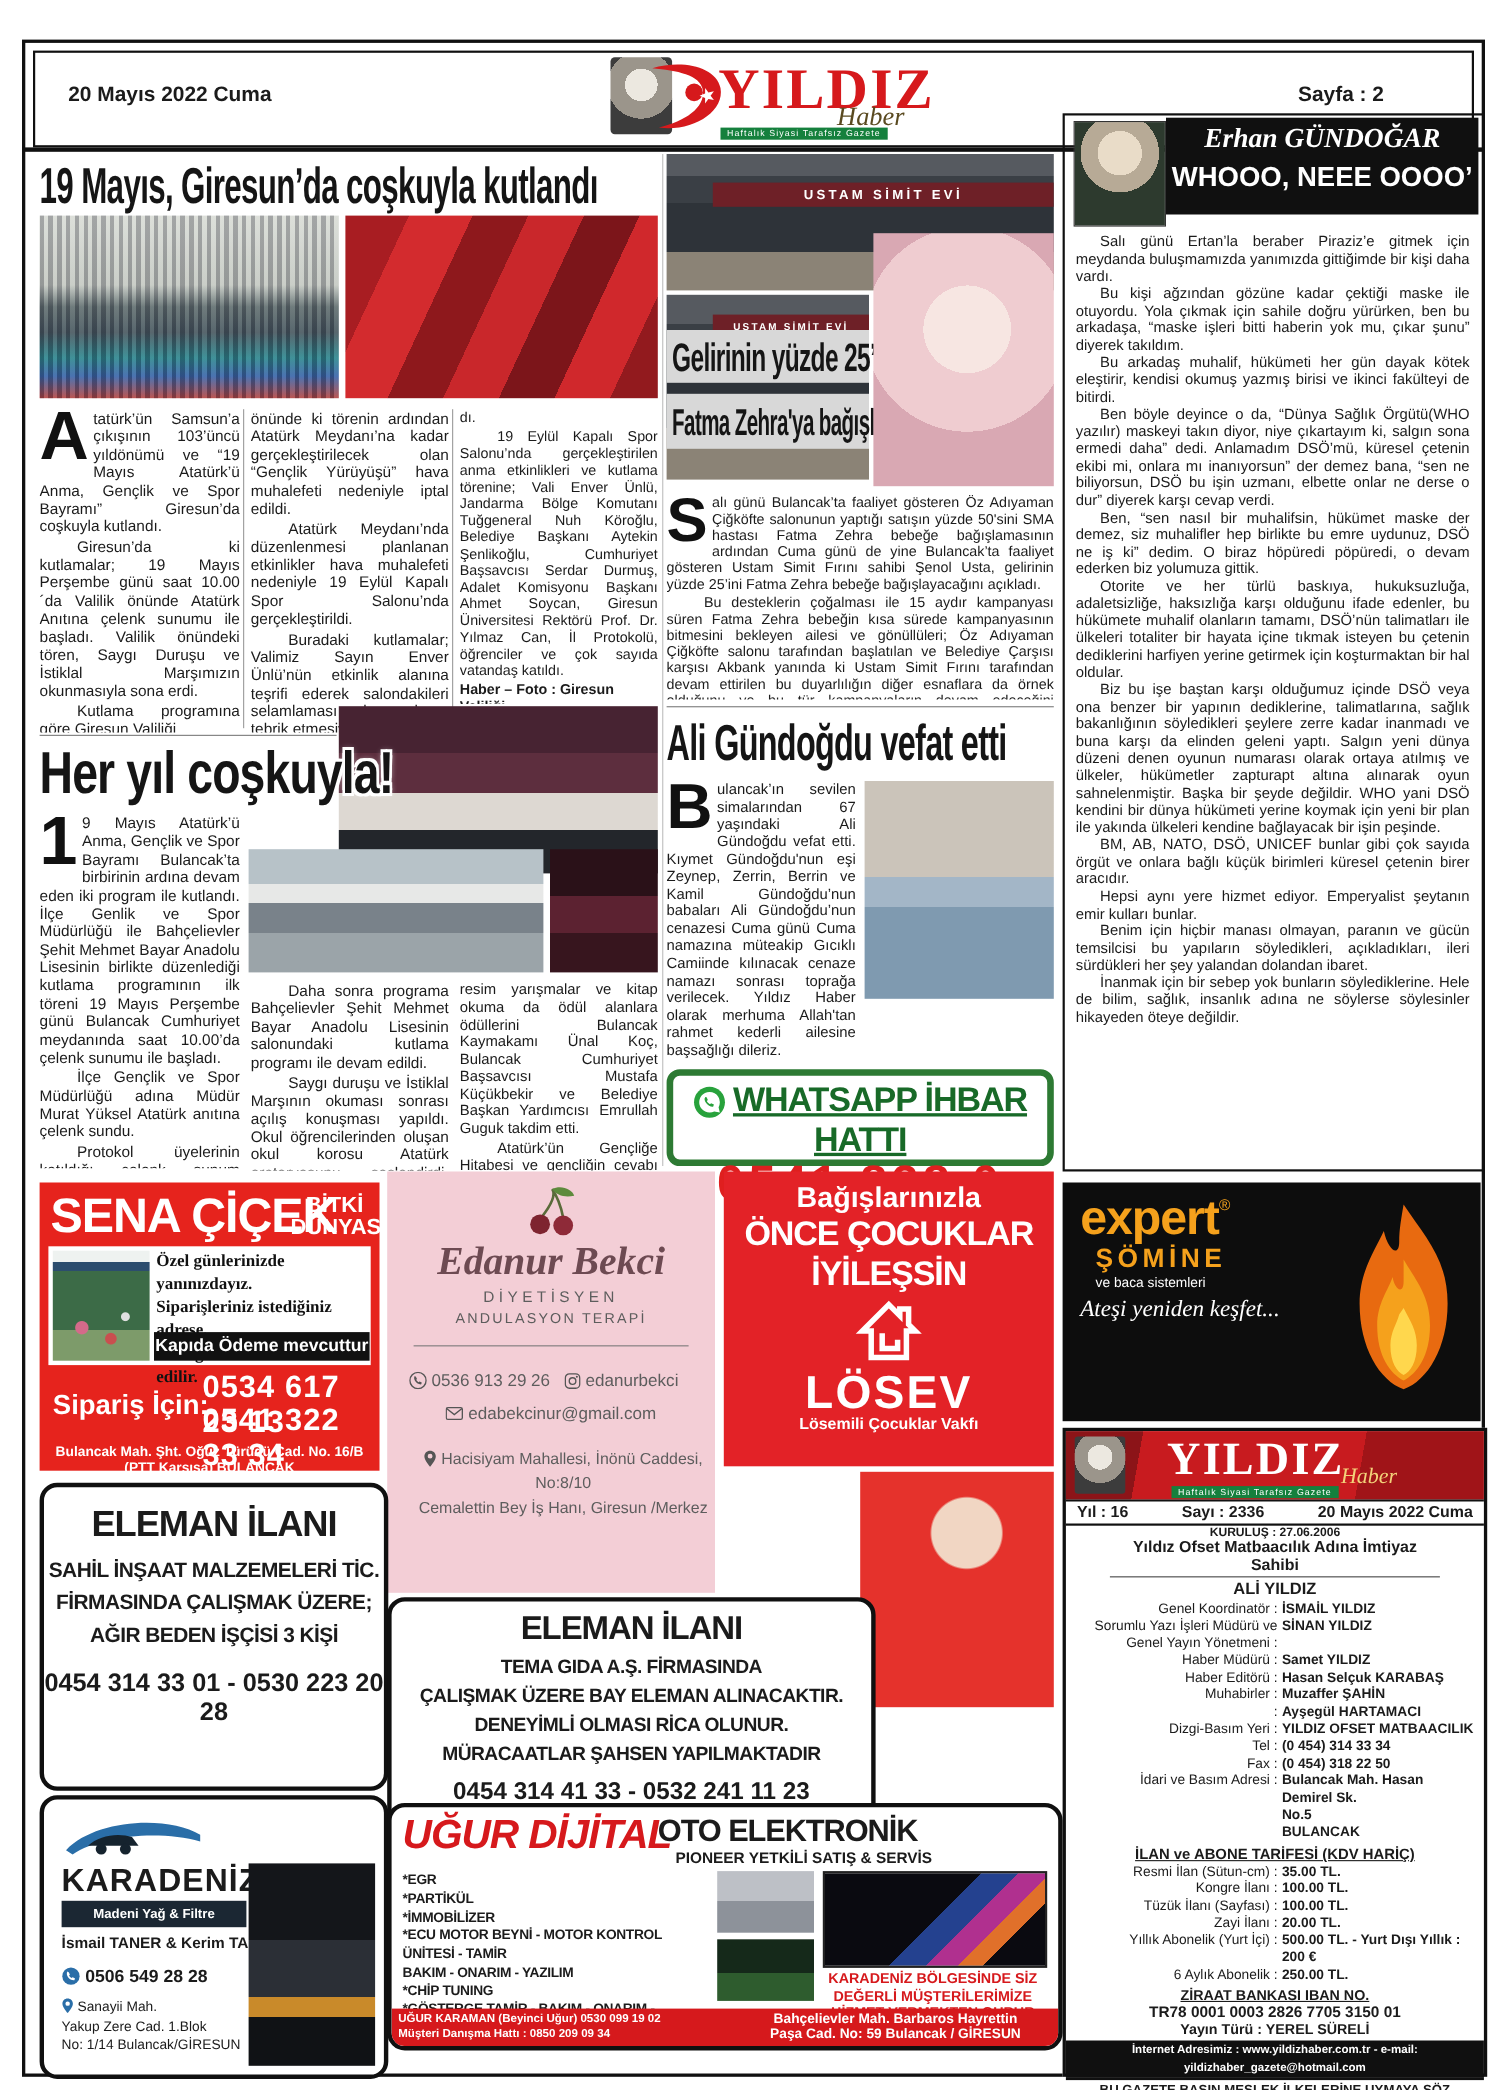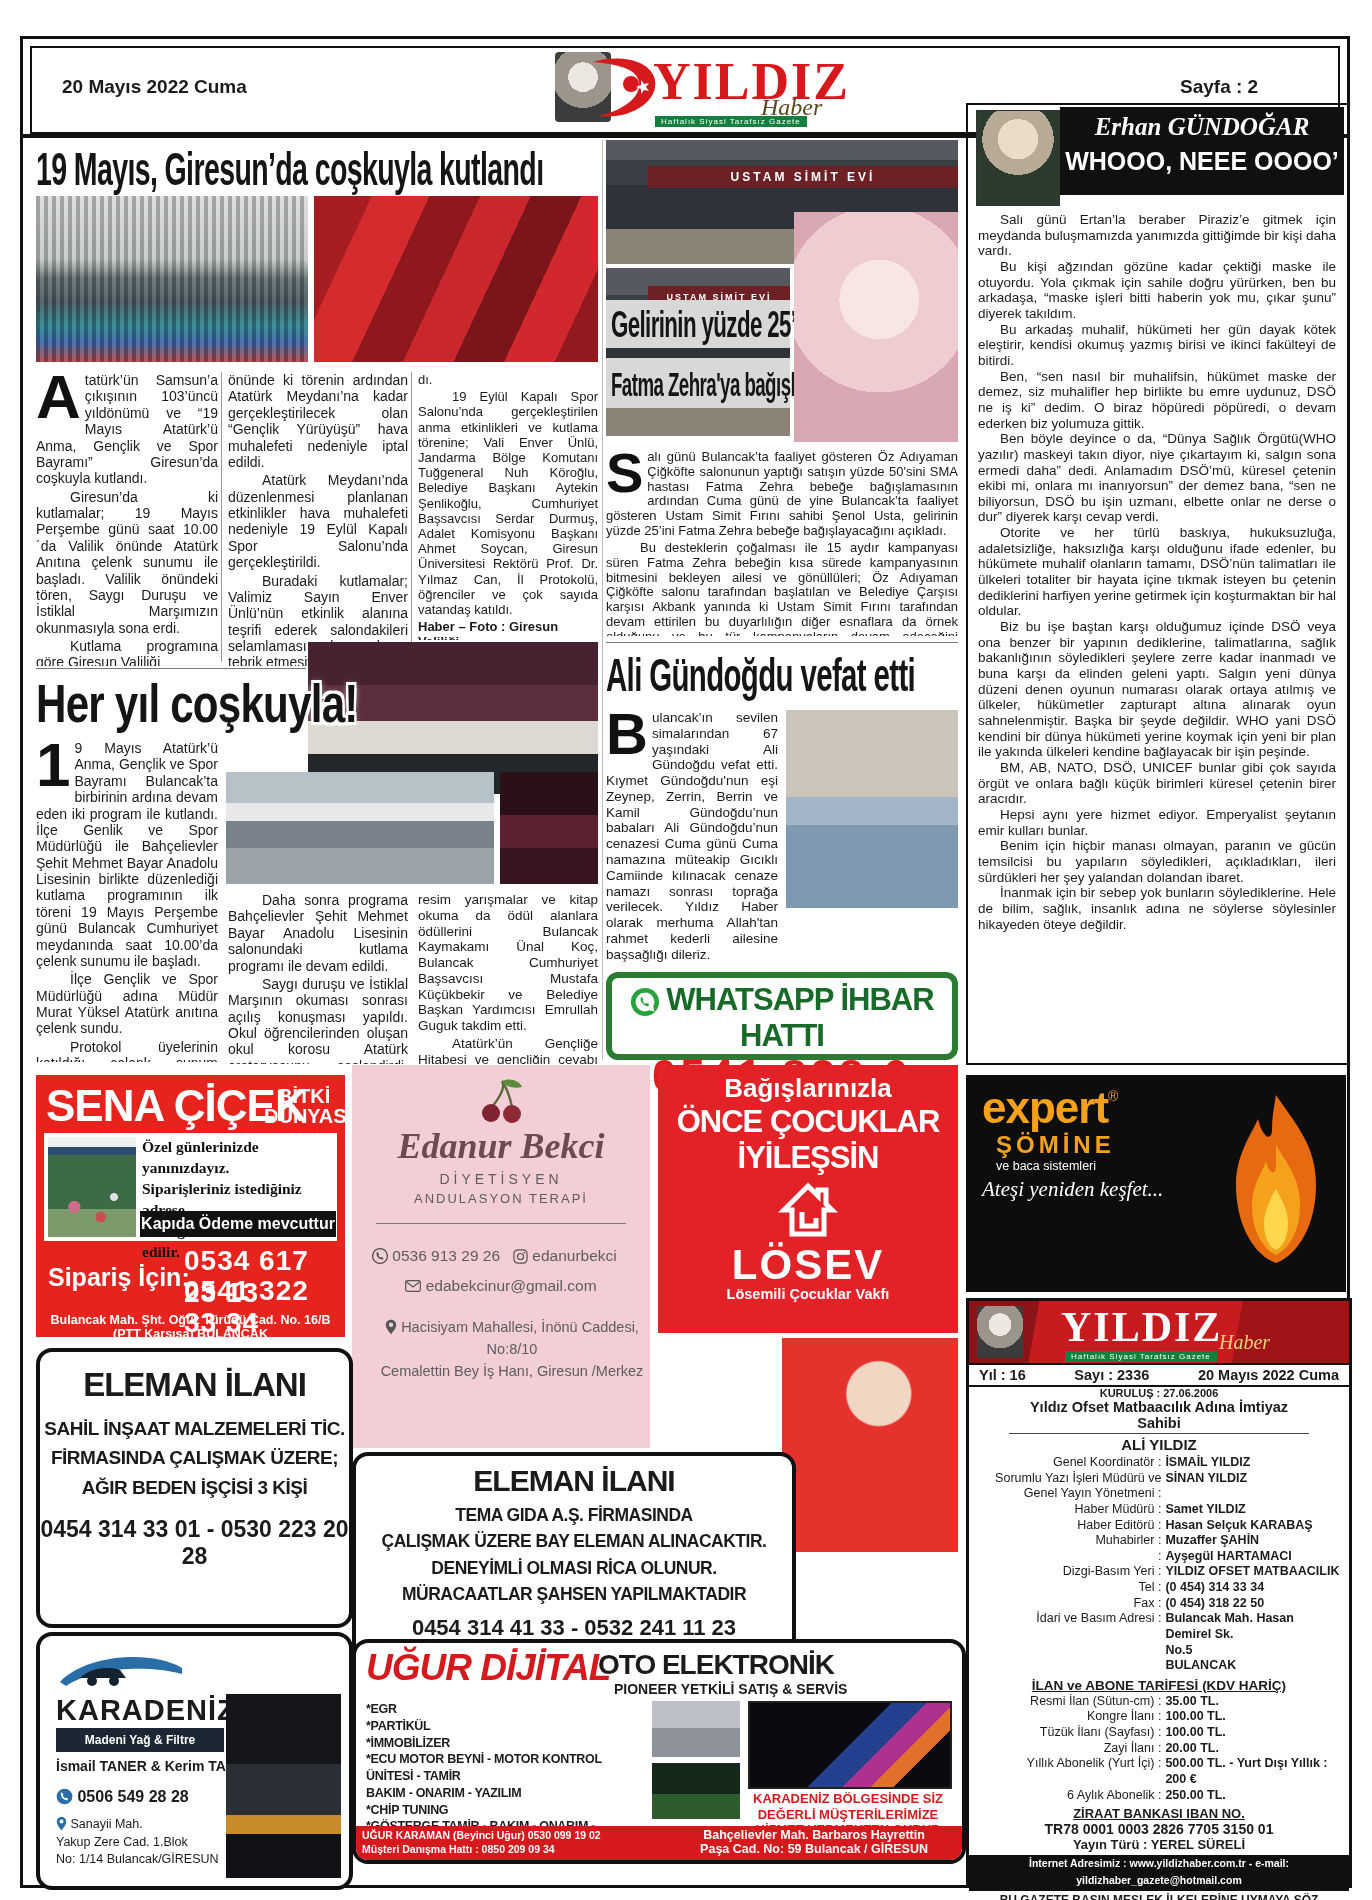--- a/index.html
+++ b/index.html
@@ -41,21 +41,21 @@
   .ph-diag{background:linear-gradient(180deg,#15291a 0 55%,#2e5c2e 55% 100%);}
   .ph-ata{background:radial-gradient(circle at 50% 36%,#ece8e0 0 28%,#9b958b 28% 58%,#3c3c3c 58% 100%);}
   .awning{position:absolute;left:0;right:0;background:#6e2027;color:#fff;font-weight:700;
           letter-spacing:3px;text-align:center;font-size:12px;line-height:22px;margin-left:42px;}
   
   .yildiz-word{font-family:"Liberation Serif",serif;font-weight:700;color:#d6191c;letter-spacing:2px;}
   .yildiz-script{font-family:"Liberation Serif",serif;font-style:italic;color:#5a4a20;}
   .tagbar{background:#15803d;color:#fff;font-size:8px;letter-spacing:1px;padding:1px 6px;white-space:nowrap;}
   
   .wabox{border:6px solid #2d7a33;border-radius:12px;background:#fff;text-align:center;}
-  .walabel{color:#186a28;font-weight:900;font-size:31px;letter-spacing:-1px;}
+  .walabel{color:#186a28;font-weight:900;font-size:31px;letter-spacing:-1px;text-decoration:underline;}
   .wanum{color:#df1f1f;font-weight:900;font-size:44px;letter-spacing:4px;line-height:1;}
   
   .colbox{border:2px solid #101010;}
   .authbar{background:#101010;color:#fff;}
   .authname{font-family:"Liberation Serif",serif;font-style:italic;font-weight:700;font-size:25px;}
   .authtitle{font-weight:900;font-size:25px;letter-spacing:0;}
   .colbody{font-size:13.5px;line-height:1.16;text-align:justify;overflow:hidden;}
   .colbody p{margin:0;text-indent:22px;}
   
   .ad-red{background:#e6231d;color:#fff;}
@@ -199,22 +199,22 @@
   <div class="abs authbar" style="left:1060px;top:107px;width:284px;height:88px;">
     <div class="authname ctr" style="margin-top:6px;">Erhan GÜNDOĞAR</div>
     <div class="authtitle ctr" style="margin-top:6px;">WHOOO, NEEE OOOO’</div>
   </div>
   <div class="abs ph ph-portrait" style="left:976px;top:110px;width:82px;height:94px;border:1px solid #333;"></div>
 
   <div class="abs colbody" style="left:978px;top:212px;width:358px;height:842px;">
     <p>Salı günü Ertan’la beraber Piraziz’e gitmek için meydanda buluşmamızda yanımızda gittiğimde bir kişi daha vardı.</p>
     <p>Bu kişi ağzından gözüne kadar çektiği maske ile otuyordu. Yola çıkmak için sahile doğru yürürken, ben bu arkadaşa, “maske işleri bitti haberin yok mu, çıkar şunu” diyerek takıldım.</p>
     <p>Bu arkadaş muhalif, hükümeti her gün dayak kötek eleştirir, kendisi okumuş yazmış birisi ve ikinci fakülteyi de bitirdi.</p>
+    <p>Ben böyle deyince o da, “Dünya Sağlık Örgütü(WHO yazılır) maskeyi takın diyor, niye çıkartayım ki, salgın sona ermedi daha” dedi. Anlamadım DSÖ’mü, küresel çetenin ekibi mi, onlara mı inanıyorsun” der demez bana, “sen ne biliyorsun, DSÖ bu işin uzmanı, elbette onlar ne derse o dur” diyerek karşı cevap verdi.</p>
     <p>Ben, “sen nasıl bir muhalifsin, hükümet maske der demez, siz muhalifler hep birlikte bu emre uydunuz, DSÖ ne iş ki” dedim. O biraz höpüredi pöpüredi, o devam ederken biz yolumuza gittik.</p>
-    <p>Ben böyle deyince o da, “Dünya Sağlık Örgütü(WHO yazılır) maskeyi takın diyor, niye çıkartayım ki, salgın sona ermedi daha” dedi. Anlamadım DSÖ’mü, küresel çetenin ekibi mi, onlara mı inanıyorsun” der demez bana, “sen ne biliyorsun, DSÖ bu işin uzmanı, elbette onlar ne derse o dur” diyerek karşı cevap verdi.</p>
     <p>Otorite ve her türlü baskıya, hukuksuzluğa, adaletsizliğe, haksızlığa karşı olduğunu ifade edenler, bu hükümete muhalif olanların tamamı, DSÖ’nün talimatları ile ülkeleri totaliter bir hayata içine tıkmak isteyen bu çetenin dediklerini harfiyen yerine getirmek için koşturmaktan bir hal oldular.</p>
     <p>Biz bu işe baştan karşı olduğumuz içinde DSÖ veya ona benzer bir yapının dediklerine, talimatlarına, sağlık bakanlığının söyledikleri şeylere zerre kadar inanmadı ve buna karşı da elinden geleni yaptı. Salgın yeni dünya düzeni denen oyunun numarası olarak ortaya atılmış ve ülkeler, hükümetler zapturapt altına alınarak oyun sahnelenmiştir. Başka bir şeyde değildir. WHO yani DSÖ kendini bir dünya hükümeti yerine koymak için yeni bir plan ile yakında ülkeleri kendine bağlayacak bir işin peşinde.</p>
     <p>BM, AB, NATO, DSÖ, UNICEF bunlar gibi çok sayıda örgüt ve onlara bağlı küçük birimleri küresel çetenin birer aracıdır.</p>
     <p>Hepsi aynı yere hizmet ediyor. Emperyalist şeytanın emir kulları bunlar.</p>
     <p>Benim için hiçbir manası olmayan, paranın ve gücün temsilcisi bu yapıların söyledikleri, açıkladıkları, ileri sürdükleri her şey yalandan dolandan ibaret.</p>
     <p>İnanmak için bir sebep yok bunların söylediklerine. Hele de bilim, sağlık, insanlık adına ne söylerse söylesinler hikayeden öteye değildir.</p>
   </div>
 
   <div class="abs ad-red" style="left:36px;top:1075px;width:309px;height:262px;">
     <span class="abs blk" style="left:10px;top:6px;font-size:44px;letter-spacing:-1px;">SENA ÇİÇEK</span>

